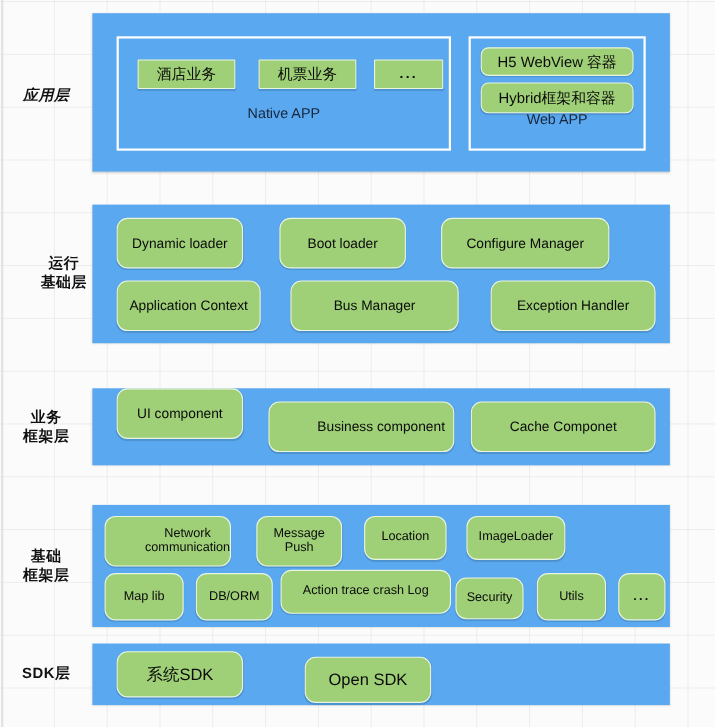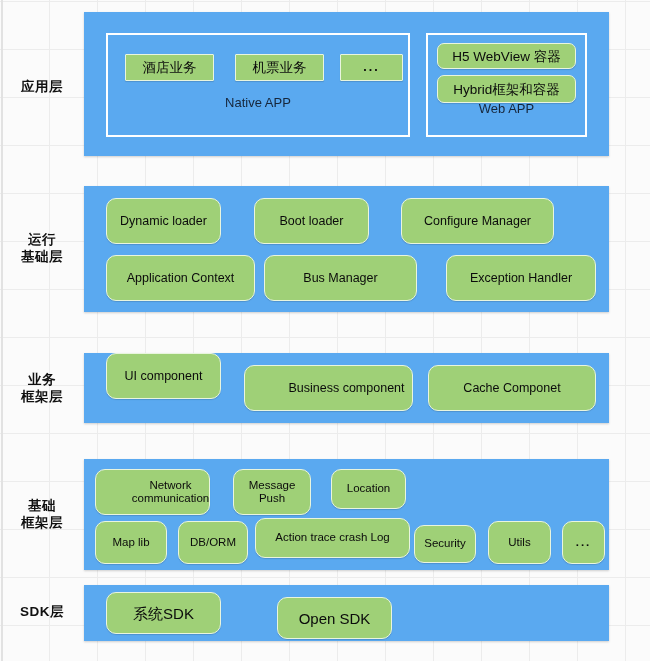--- a/index.html
+++ b/index.html
@@ -96,53 +96,53 @@
   .chip.cn15 { font-size: 15px; }
   .chip.small { font-size: 11.5px; line-height: 13.5px; }
   .chip.dots { letter-spacing: 2px; font-weight: bold; }
 </style>
 </head>
 <body>
 
 <div id="canvas">
 
   <div class="layer-row" style="top:12px;height:144px;">
-    <div class="layer-label" style="top:66px;">
+    <div class="layer-label" style="top:66px;font-style:italic;">
       <span class="ln">应用层</span>
     </div>
 
     <div class="band" style="left:84px;top:0;width:525px;height:144px;"></div>
 
     <div class="subgroup" style="left:106px;top:21px;width:304px;height:104px;">
       <div class="subgroup-caption" style="top:60px;">Native APP</div>
     </div>
     <div class="chip sq cn" style="left:125px;top:42px;width:89px;height:27px;">酒店业务</div>
     <div class="chip sq cn" style="left:235px;top:42px;width:89px;height:27px;">机票业务</div>
     <div class="chip sq dots" style="left:340px;top:42px;width:63px;height:27px;">...</div>
 
     <div class="subgroup" style="left:426px;top:21px;width:161px;height:104px;">
       <div class="subgroup-caption" style="top:66px;">Web APP</div>
     </div>
     <div class="chip r6 cn" style="left:437px;top:31px;width:139px;height:26px;">H5 WebView 容器</div>
     <div class="chip r6 cn" style="left:437px;top:63px;width:139px;height:28px;">Hybrid框架和容器</div>
   </div>
 
   <div class="layer-row" style="top:186px;height:126px;">
-    <div class="layer-label" style="top:45px;">
+    <div class="layer-label" style="top:45px;padding-left:16px;">
       <span class="ln">运行</span>
       <span class="ln">基础层</span>
     </div>
 
     <div class="band" style="left:84px;top:0;width:525px;height:126px;"></div>
 
     <div class="chip r9" style="left:106px;top:12px;width:115px;height:46px;">Dynamic loader</div>
     <div class="chip r9" style="left:254px;top:12px;width:115px;height:46px;">Boot loader</div>
     <div class="chip r9" style="left:401px;top:12px;width:153px;height:46px;">Configure Manager</div>
 
-    <div class="chip r9" style="left:106px;top:69px;width:149px;height:46px;text-align:right;">Application Context</div>
+    <div class="chip r9" style="left:106px;top:69px;width:131px;height:46px;text-align:right;">Application Context</div>
     <div class="chip r9" style="left:264px;top:69px;width:153px;height:46px;">Bus Manager</div>
     <div class="chip r9" style="left:446px;top:69px;width:150px;height:46px;">Exception  Handler</div>
   </div>
 
   <div class="layer-row" style="top:353px;height:70px;">
     <div class="layer-label" style="top:18px;">
       <span class="ln">业务</span>
       <span class="ln">框架层</span>
     </div>
 
@@ -159,20 +159,21 @@
       <span class="ln">框架层</span>
     </div>
 
     <div class="band" style="left:84px;top:0;width:525px;height:111px;"></div>
 
     <div class="chip r9 small" style="left:95px;top:10px;width:115px;height:46px;white-space:pre-line;padding-left:36px;">Network
 communication</div>
     <div class="chip r9 small" style="left:233px;top:10px;width:78px;height:46px;white-space:pre-line;">Message
 Push</div>
     <div class="chip r9 small" style="left:331px;top:10px;width:75px;height:40px;">Location</div>
+    <div class="chip r9 small" style="left:424px;top:10px;width:90px;height:40px;">ImageLoader</div>
 
     <div class="chip r9 small" style="left:95px;top:62px;width:72px;height:43px;">Map lib</div>
     <div class="chip r9 small" style="left:178px;top:62px;width:70px;height:43px;">DB/ORM</div>
     <div class="chip r9 small" style="left:255px;top:59px;width:155px;height:40px;">Action trace crash Log</div>
     <div class="chip r9 small" style="left:414px;top:66px;width:62px;height:38px;">Security</div>
     <div class="chip r9 small" style="left:488px;top:62px;width:63px;height:43px;">Utils</div>
     <div class="chip r9 small dots" style="left:562px;top:62px;width:43px;height:43px;">...</div>
   </div>
 
   <div class="layer-row" style="top:585px;height:56px;">

